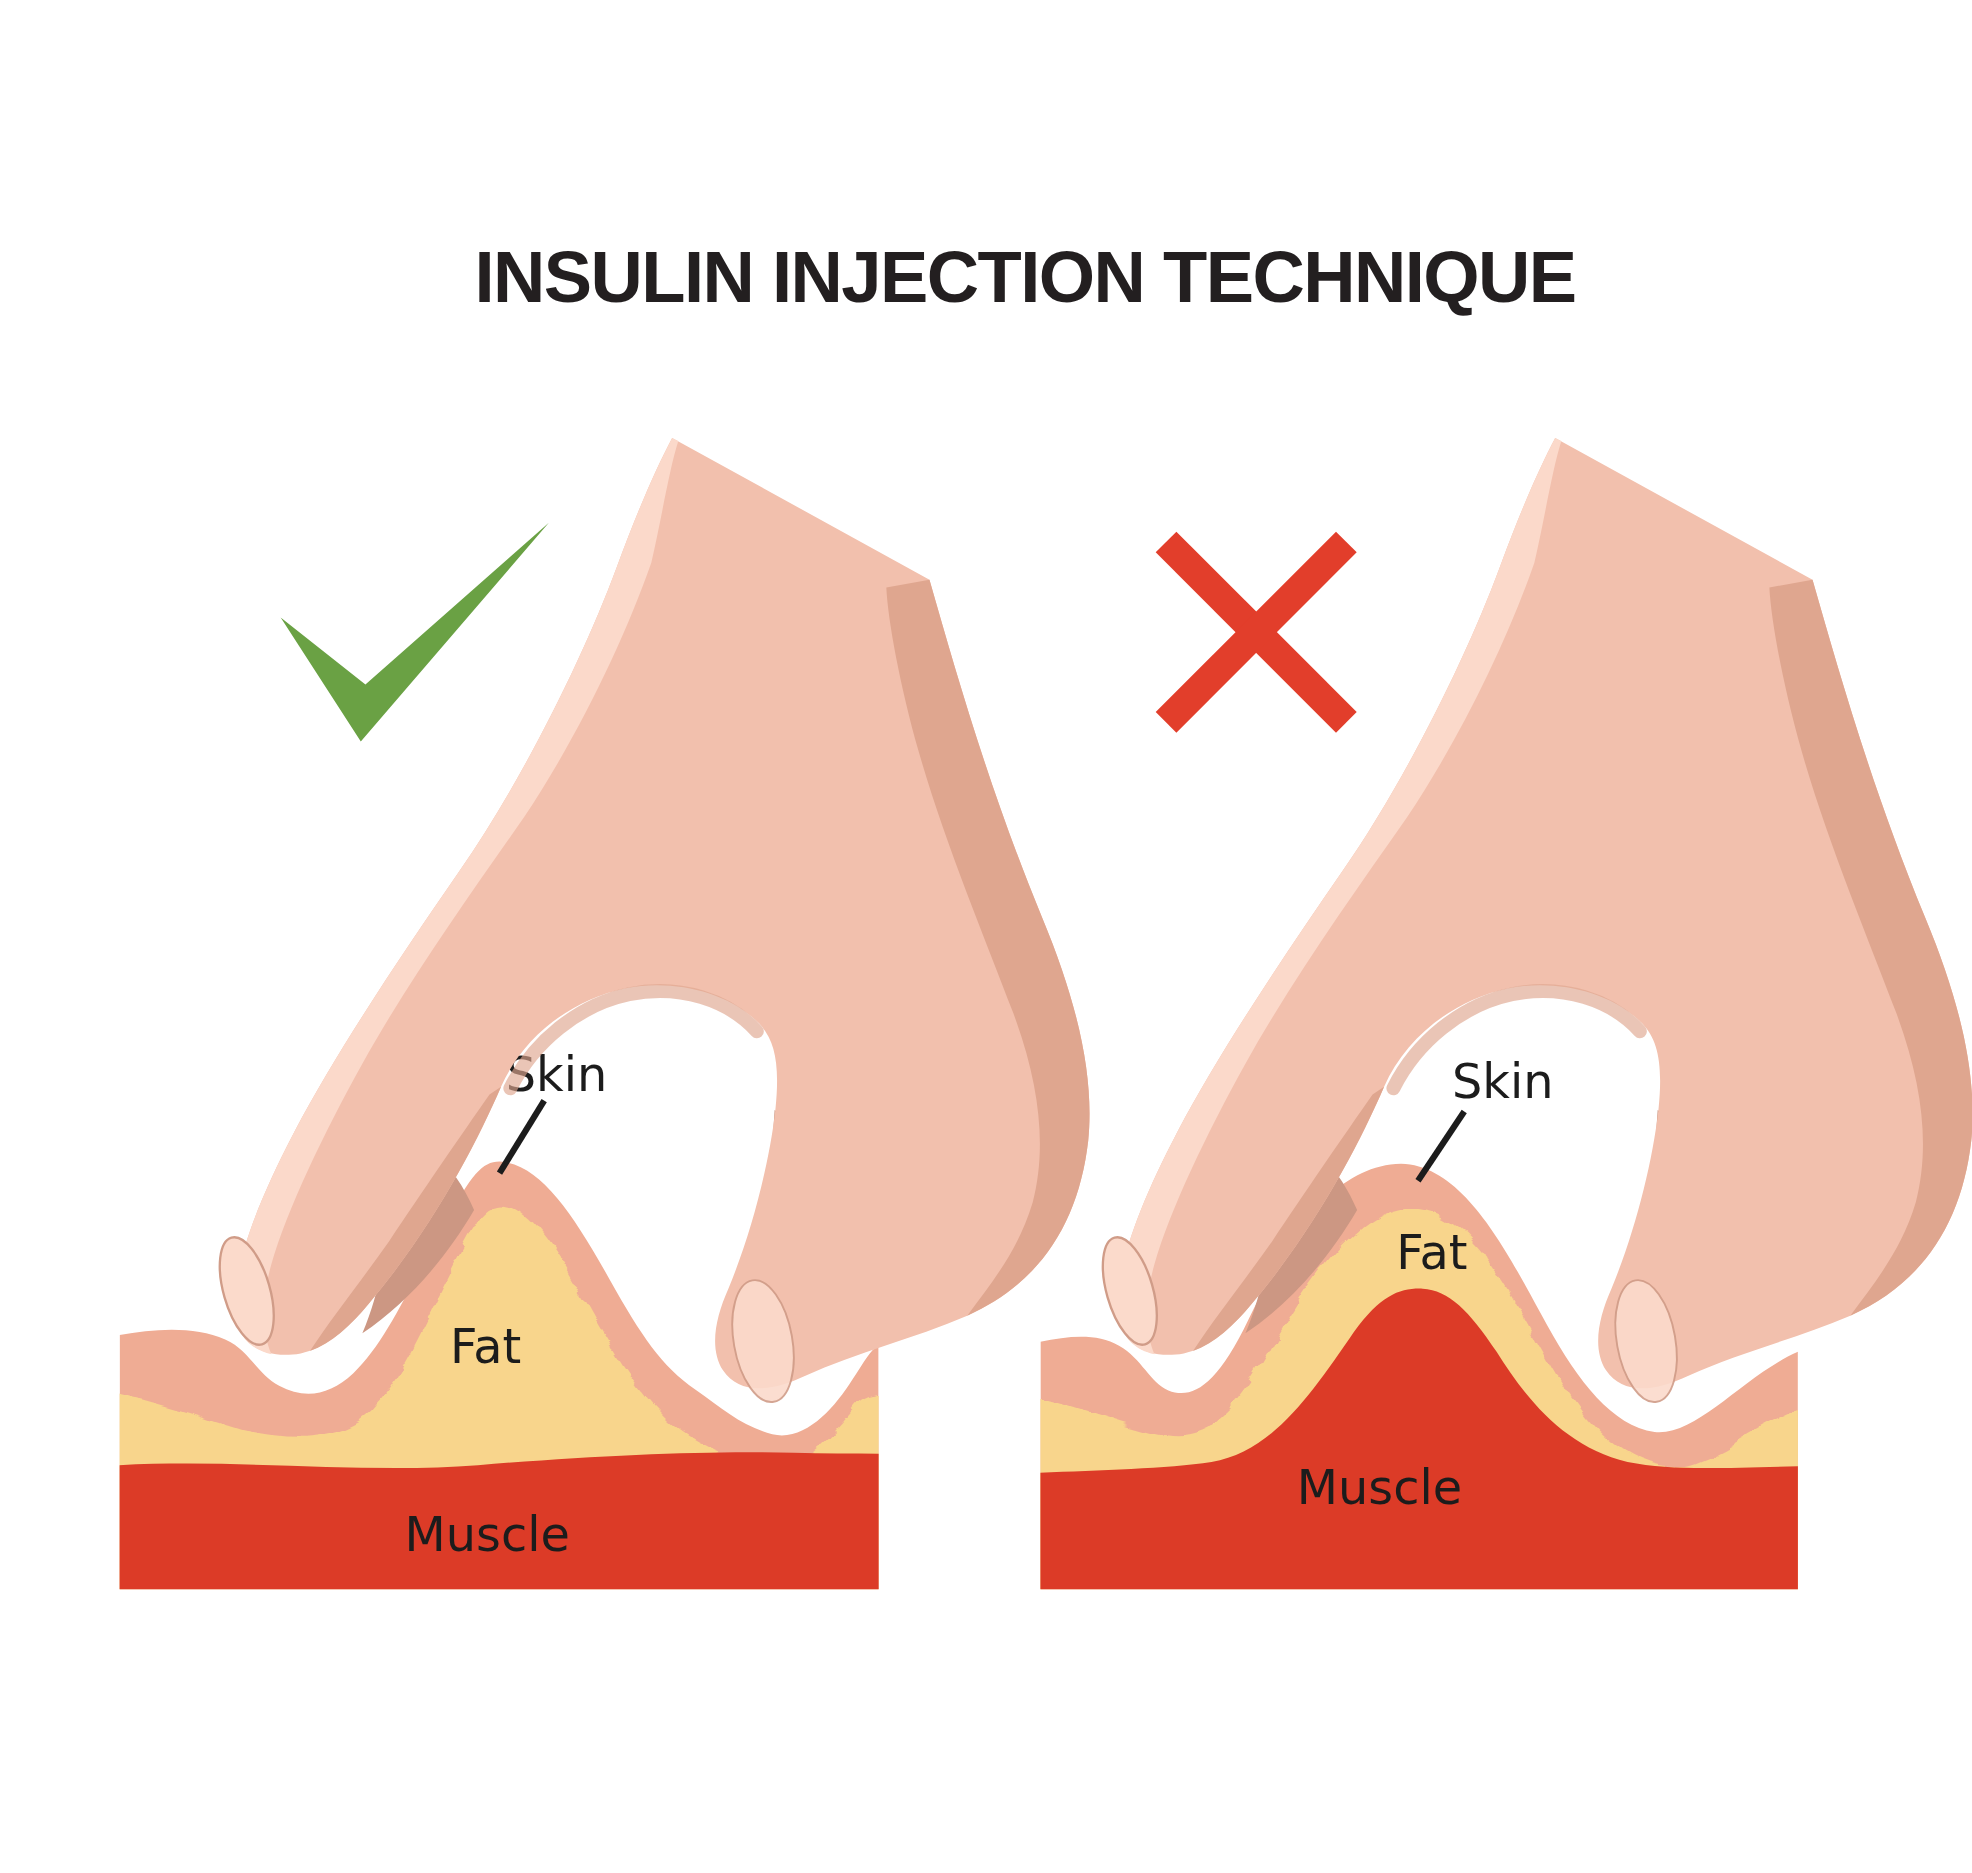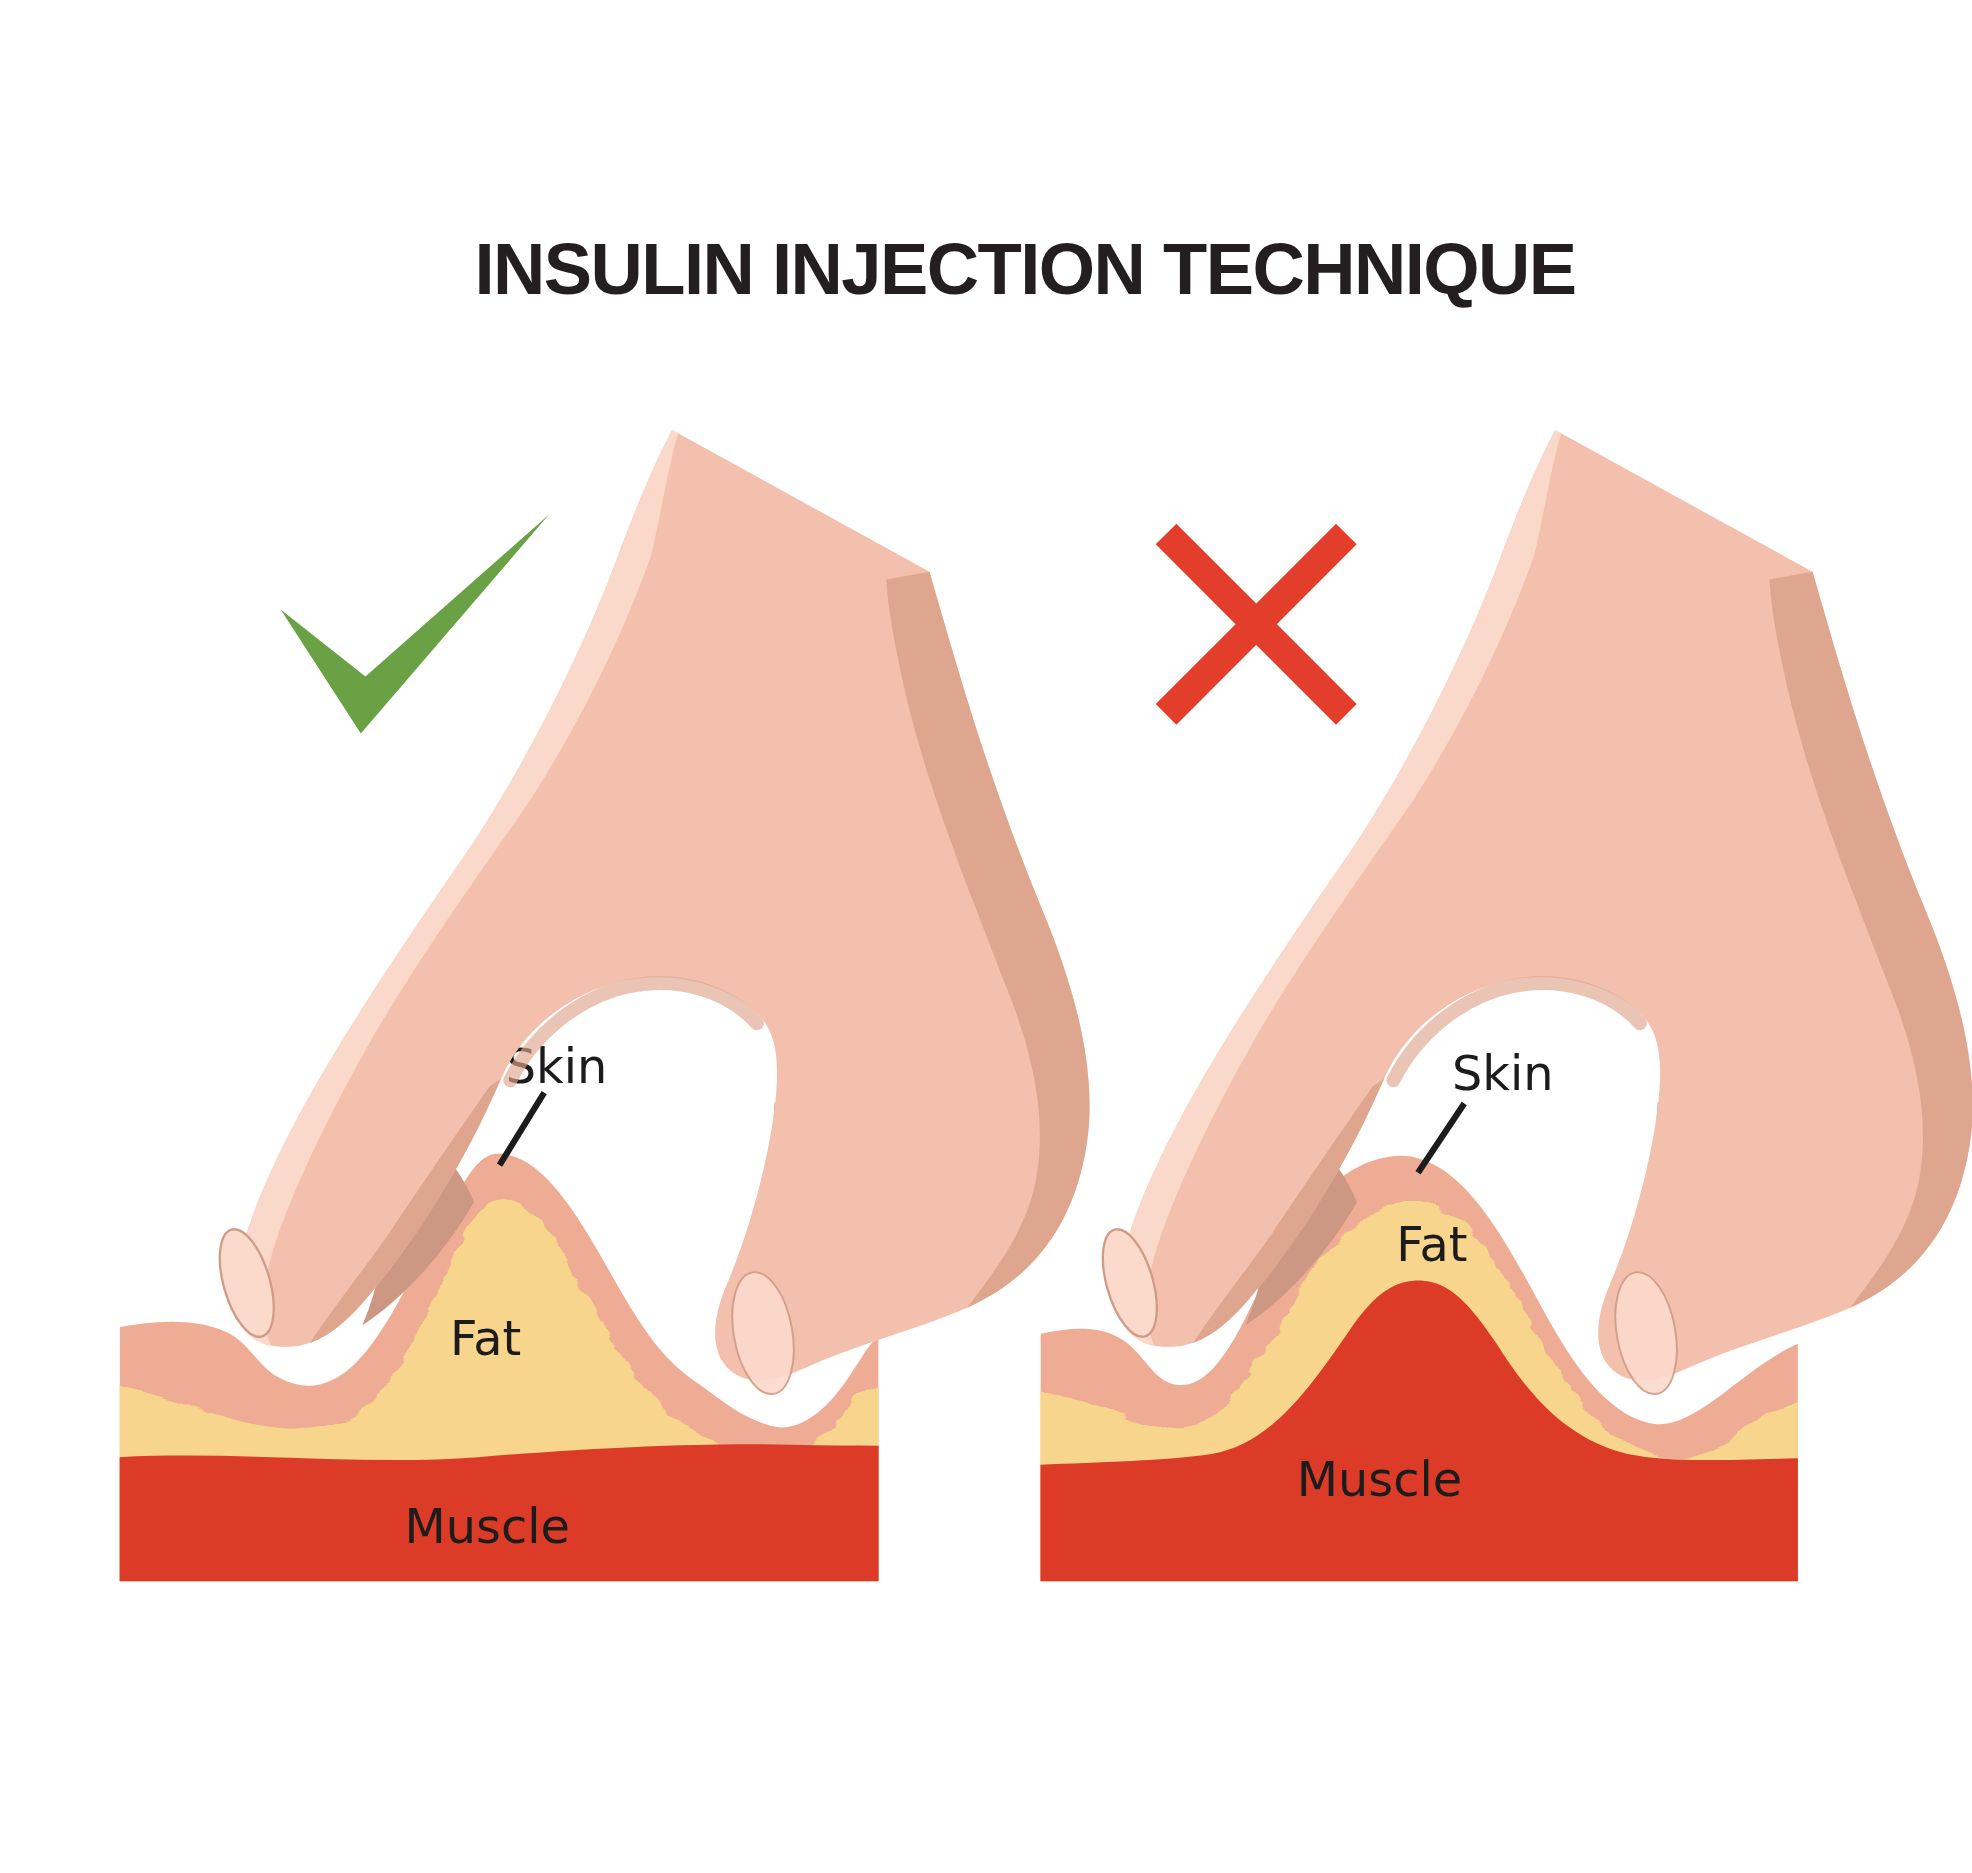--- a/index.html
+++ b/index.html
@@ -1,16 +1,16 @@
 <!DOCTYPE html>
 <html style="font-size:12.3px"><head>
 <meta charset="utf-8">
 <style>
   html, body { margin: 0; padding: 0; background: #ffffff; }
-  .stage { width: 1973px; height: 1784px; position: relative; }
+  .stage { width: 1973px; height: 1784px; position: relative; margin-top: 8px; }
   svg { display: block; }
   .title-text {
     font-family: "Liberation Sans", sans-serif;
     font-weight: bold;
     font-size: 94px;
     letter-spacing: -2px;
   }
   .layer-label {
     font-family: "DejaVu Sans", sans-serif;
     font-size: 62px;

